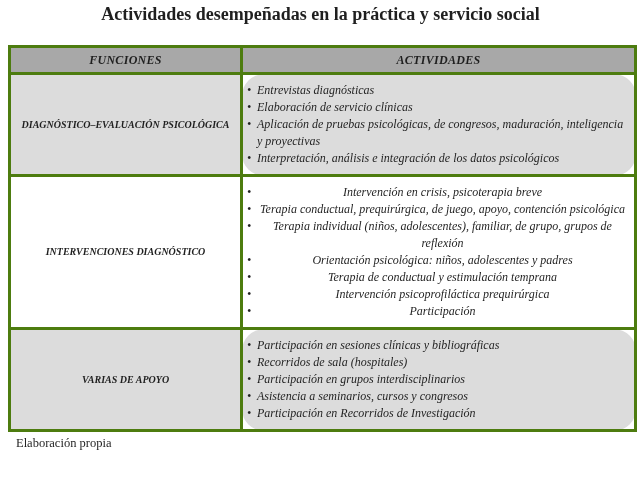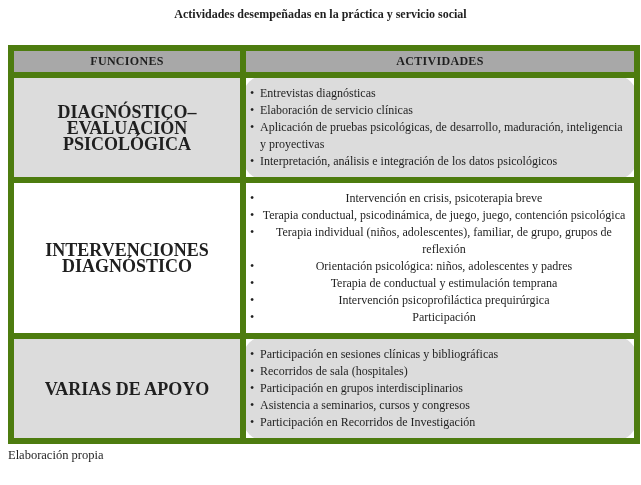--- a/index.html
+++ b/index.html
@@ -19,50 +19,51 @@
     text-align: center;
     padding-top: 4px;
   }
   .caption-title {
     font-weight: bold;
     font-size: 14px;
     line-height: 17px;
   }
   .caption-subtitle {
     font-weight: bold;
-    font-size: 12px;
+    font-size: 18px;
     line-height: 17px;
     margin-top: 2px;
   }
   table.main-table {
     border-collapse: collapse;
     table-layout: fixed;
     width: 626px;
     margin: 22px 7px 0 8px;
   }
   .main-table th,
   .main-table td {
-    border: 6px solid #4d7c0f;
+    border: 3px solid #4d7c0f;
+    font-style: italic;
   }
   .main-table thead th {
     background: #a8a8a8;
     height: 27px;
     font-size: 12px;
     font-weight: bold;
     text-align: center;
     letter-spacing: 0.3px;
     padding: 2px 4px;
   }
   col.col-funciones   { width: 232px; }
   col.col-actividades { width: 394px; }
   td.funcion-cell {
     text-align: center;
     vertical-align: middle;
     font-weight: bold;
-    font-size: 18px;
+    font-size: 10px;
     line-height: 16px;
     padding: 4px 4px;
   }
   td.actividades-cell {
     vertical-align: middle;
     padding: 7px 6px 7px 3px;
     border-radius: 22px;
   }
   ul.actividades-list {
     margin: 0;
@@ -78,21 +79,21 @@
   ul.actividades-list li::before {
     content: "\2022";
     position: absolute;
     left: 1px;
   }
   tr.row-shaded td { background: #dcdcdc; }
   tr.row-plain  td { background: #ffffff; text-align: center; }
   .source-note {
     font-size: 12.5px;
     line-height: 15px;
-    margin: 4px 0 0 8px;
+    margin: 4px 0 0 16px;
   }
 </style>
 </head>
 <body>
 
 <div class="caption-block">
   <div class="caption-subtitle">Actividades desempeñadas en la práctica y servicio social</div>
 </div>
 
 <table class="main-table">
@@ -106,32 +107,32 @@
       <th>ACTIVIDADES</th>
     </tr>
   </thead>
   <tbody>
   <tr class="row-shaded">
     <td class="funcion-cell">DIAGNÓSTICO–EVALUACIÓN PSICOLÓGICA</td>
     <td class="actividades-cell">
       <ul class="actividades-list">
             <li>Entrevistas diagnósticas</li>
             <li>Elaboración de servicio clínicas</li>
-            <li>Aplicación de pruebas psicológicas, de desarrollo, maduración, inteligencia y proyectivas</li>
+            <li>Aplicación de pruebas psicológicas, de congresos, maduración, inteligencia y proyectivas</li>
             <li>Interpretación, análisis e integración de los datos psicológicos</li>
           </ul>
     </td>
   </tr>
 
   <tr class="row-plain">
     <td class="funcion-cell">INTERVENCIONES DIAGNÓSTICO</td>
     <td class="actividades-cell">
       <ul class="actividades-list">
             <li>Intervención en crisis, psicoterapia breve</li>
-            <li>Terapia conductual, psicodinámica, de juego, juego, contención psicológica</li>
+            <li>Terapia conductual, prequirúrgica, de juego, apoyo, contención psicológica</li>
             <li>Terapia individual (niños, adolescentes), familiar, de grupo, grupos de reflexión</li>
             <li>Orientación psicológica: niños, adolescentes y padres</li>
             <li>Terapia de conductual y estimulación temprana</li>
             <li>Intervención psicoprofiláctica prequirúrgica</li>
             <li>Participación</li>
           </ul>
     </td>
   </tr>
 
   <tr class="row-shaded">

